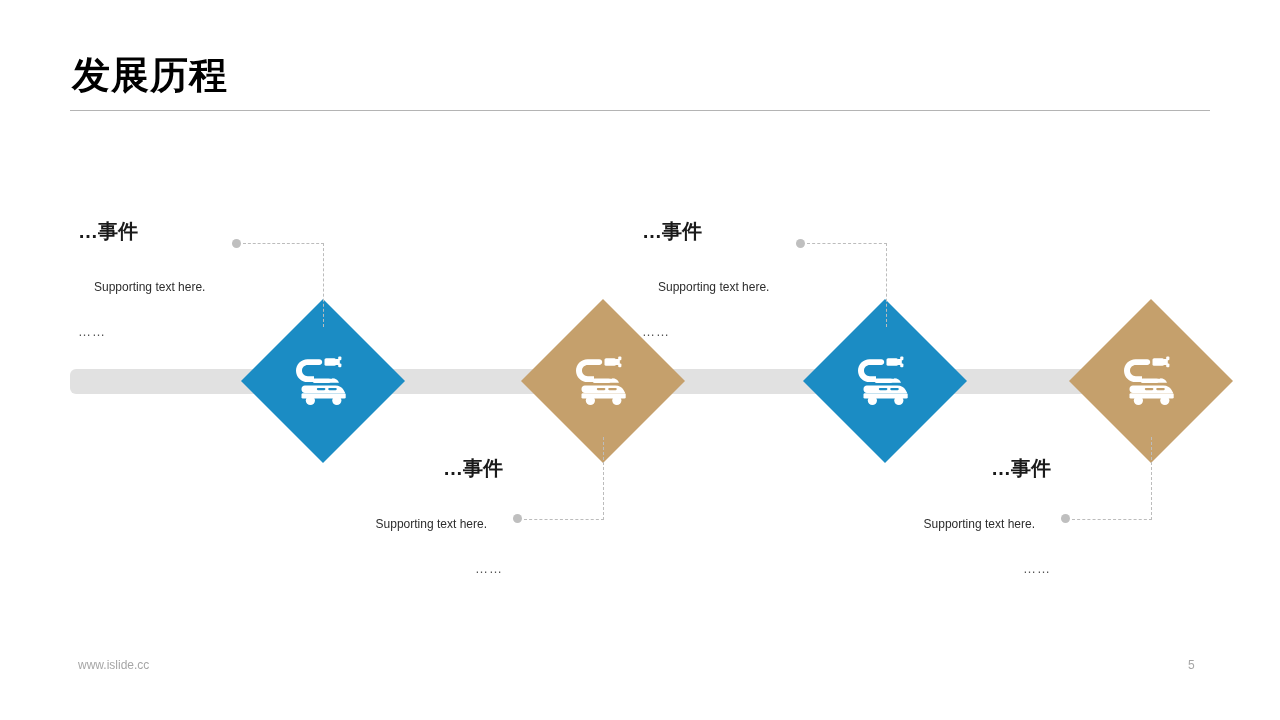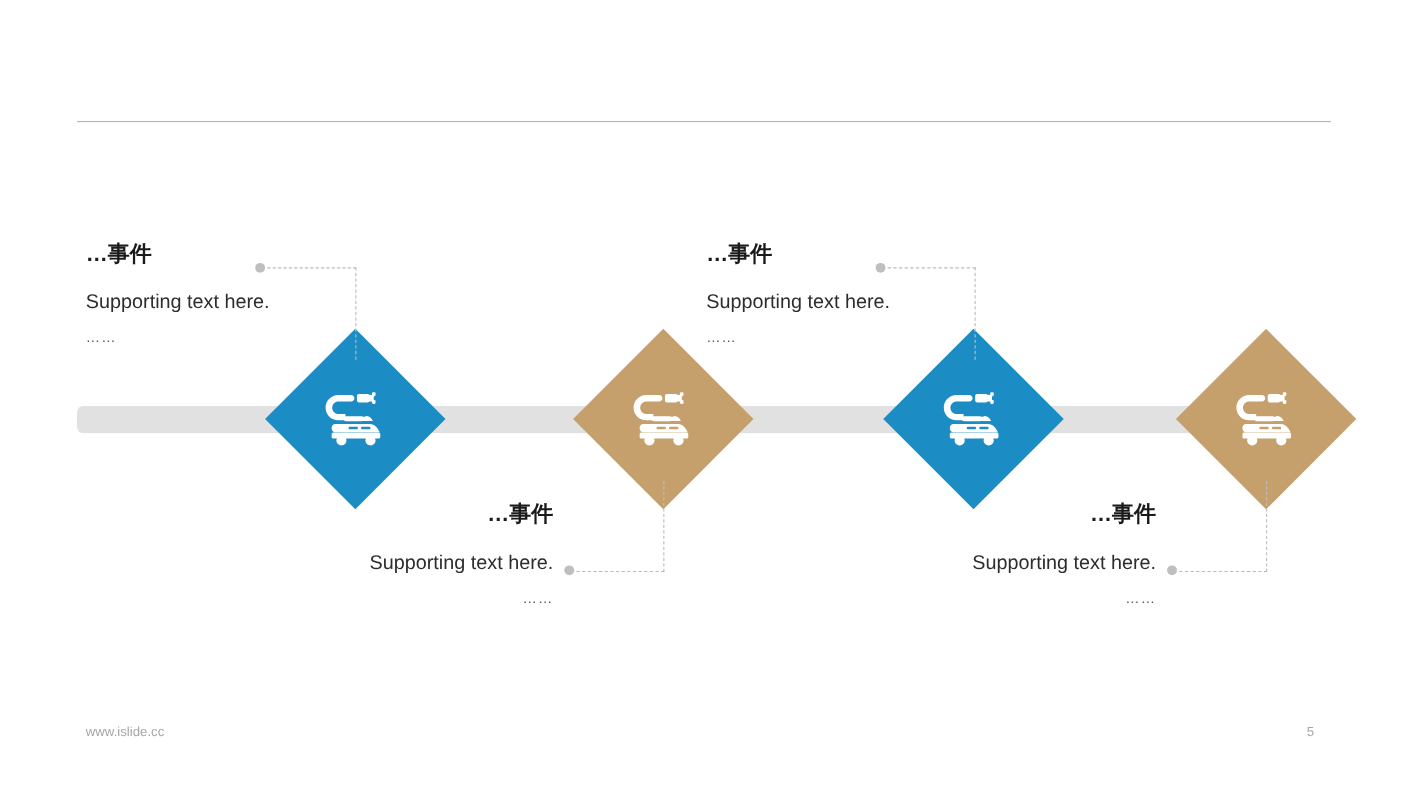--- a/index.html
+++ b/index.html
@@ -95,23 +95,23 @@
   }
   .callout .ev-title {
     font-size: 20px;
     font-weight: bold;
     color: #1a1a1a;
     line-height: 1.1;
     margin: 0;
     white-space: nowrap;
   }
   .callout .ev-text {
-    font-size: 18px;
+    font-size: 12px;
     color: #2d2d2d;
-    margin: 0;
+    margin: 16px;
     padding-top: 22px;
     white-space: nowrap;
   }
   .callout .ev-dots {
     font-size: 13px;
     color: #555555;
     margin: 0;
     padding-top: 14px;
     letter-spacing: 1px;
     white-space: nowrap;
@@ -153,20 +153,21 @@
     top: 658px;
     font-size: 12px;
     color: #a6a6a6;
   }
 </style>
 </head>
 <body>
 
 <div id="slide">
 
+  <div class="title">发展历程</div>
   <div class="title-rule"></div>
 
   <div class="timeline-bar">
     <div class="bar-seg start chev" style="left:0px; width:212px;"></div>
     <div class="bar-seg chev" style="left:252px; width:242px;"></div>
     <div class="bar-seg chev" style="left:534px; width:242px;"></div>
     <div class="bar-seg chev" style="left:816px; width:242px;"></div>
     <div class="bar-seg tail" style="left:1098px; width:42px;"></div>
   </div>
 

